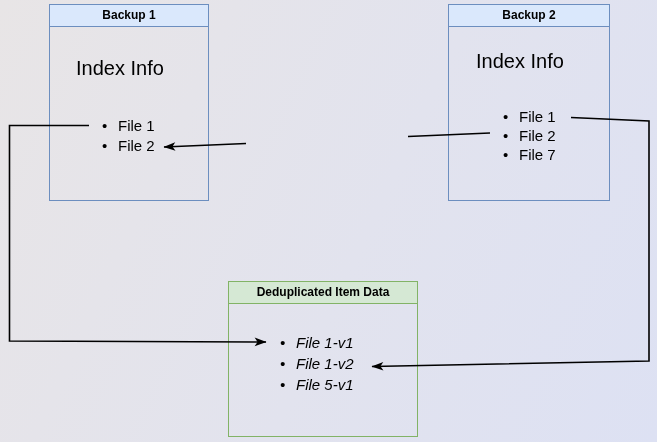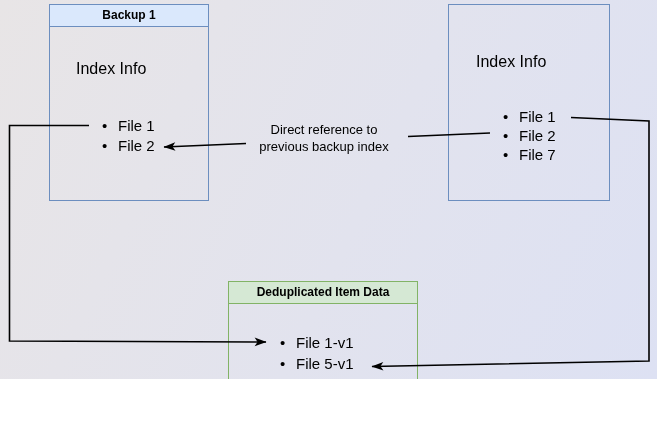--- a/index.html
+++ b/index.html
@@ -14,21 +14,21 @@
   }
   * { box-sizing: border-box; }
   html, body { margin: 0; padding: 0; }
   body {
     width: 657px; height: 442px;
     font-family: "Liberation Sans", sans-serif;
     color: var(--text);
   }
   .canvas {
     position: relative;
-    width: 657px; height: 379px;
+    width: 657px; height: 442px;
     overflow: hidden;
     background: linear-gradient(115deg, var(--page-bg-start) 0%, #e2e3ee 55%, var(--page-bg-end) 100%);
     padding-left: 33px;
   }
   .box {
     position: absolute;
     border: 1.5px solid;
     background: transparent;
   }
   .box.blue { border-color: var(--backup-border); }
@@ -40,40 +40,40 @@
     line-height: 21px;
     text-align: center;
     font-size: 12px;
     font-weight: bold;
     border-bottom: 1.5px solid;
   }
   .box.blue .box-header { background: var(--backup-header-fill); border-color: var(--backup-border); }
   .box.green .box-header { background: var(--dedup-header-fill); border-color: var(--dedup-border); }
   .heading {
     position: absolute;
-    font-size: 16px;
+    font-size: 20px;
     line-height: 19px;
     white-space: nowrap;
   }
   ul.items {
     position: absolute;
     margin: 0; padding: 0;
     list-style: none;
     font-size: 15px;
     white-space: nowrap;
   }
   ul.items li { position: relative; }
   ul.items li::before {
     content: "\2022";
     position: absolute;
     left: -16px;
   }
   .lh20 li { line-height: 20px; }
   .lh19 li { line-height: 19px; }
-  .lh21 li { line-height: 21px; }
+  .lh21 li { line-height: 21px; font-style: italic; }
   .connectors {
     position: absolute;
     top: 0; left: 0;
     pointer-events: none;
   }
   .conn {
     fill: none;
     stroke: var(--connector);
     stroke-width: 1.6;
   }
@@ -94,46 +94,44 @@
   <div class="box blue" style="left:49px; top:4px; width:160px; height:197px;">
     <div class="box-header">Backup 1</div>
     <div class="heading" style="left:26px; top:54px;">Index Info</div>
     <ul class="items lh20" style="left:68px; top:111px;">
         <li>File 1</li>
         <li>File 2</li>
       </ul>
   </div>
 
   <div class="box blue" style="left:448px; top:4px; width:162px; height:197px;">
+    <div class="box-header">Backup 2</div>
     <div class="heading" style="left:27px; top:47px;">Index Info</div>
     <ul class="items lh19" style="left:70px; top:102px;">
         <li>File 1</li>
         <li>File 2</li>
         <li>File 7</li>
       </ul>
   </div>
 
   <div class="box green" style="left:228px; top:281px; width:190px; height:156px;">
     <div class="box-header">Deduplicated Item Data</div>
     <ul class="items lh21" style="left:67px; top:50px;">
         <li>File 1-v1</li>
+        <li>File 1-v2</li>
         <li>File 5-v1</li>
       </ul>
   </div>
 
   <svg class="connectors" width="657" height="442" viewBox="0 0 657 442">
     <defs>
       <marker id="arrow" viewBox="0 0 12 9" refX="11" refY="4.5" markerWidth="13" markerHeight="10" markerUnits="userSpaceOnUse" orient="auto">
         <path class="arrowhead" d="M0.5,0.5 L11.5,4.5 L0.5,8.5 L3.2,4.5 Z"></path>
       </marker>
     </defs>
     <path class="conn" d="M89,125.5 L9.5,125.5 L9.5,341 L266,342" marker-end="url(#arrow)"></path>
     <path class="conn" d="M571,117.5 L649,121 L649,361 L372,366.5" marker-end="url(#arrow)"></path>
     <path class="conn" d="M490,133 L408,136.5"></path>
     <path class="conn" d="M246,143.5 L164,147" marker-end="url(#arrow)"></path>
   </svg>
 
-  <div class="edge-label" style="left:224px; top:121px; width:200px;">
-    <div>Direct reference to</div>
-    <div>previous backup index</div>
-  </div>
 
 </div>
 
 </body></html>

